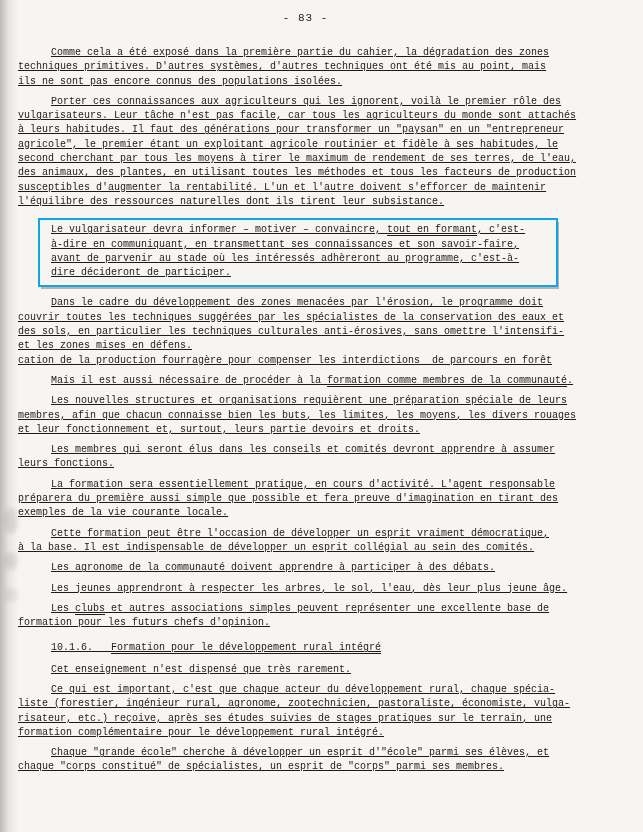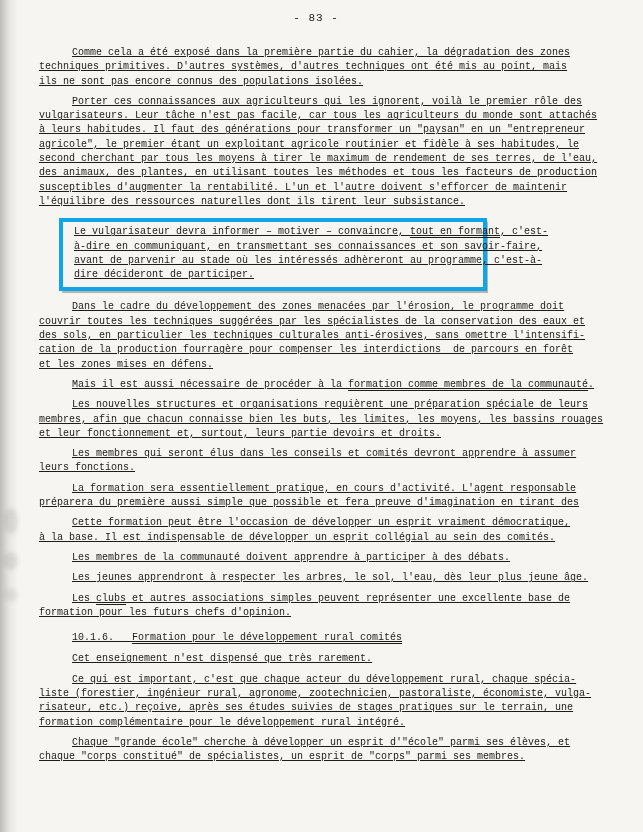--- a/index.html
+++ b/index.html
@@ -16,33 +16,33 @@
     background:linear-gradient(to right, rgba(95,95,90,0.38), rgba(95,95,90,0.10) 50%, rgba(95,95,90,0) 100%);
     pointer-events:none;
   }
   .smudge {
     position:absolute; left:4px; width:14px; height:26px; border-radius:50%;
     background:rgba(120,118,112,0.18); filter:blur(2px); pointer-events:none;
   }
   .smudge.s1 { top:508px; }
   .smudge.s2 { top:552px; height:18px; }
   .smudge.s3 { top:588px; height:14px; opacity:.7; }
-  .page { position:relative; padding:12px 50px 0 39px; }
+  .page { position:relative; padding:12px 50px 0 18px; }
   .page-number {
     text-align:center; font-size:11px; line-height:13px;
     margin-bottom:21px; letter-spacing:1px; white-space:pre;
   }
   .content { font-size:10px; line-height:14.3px; }
   .block { margin:0 0 6px 0;text-decoration:underline; }
   .line { white-space:pre; }
   .line.indent { text-indent:33px; }
   .block.boxed {
-    box-sizing:border-box; width:428px;
+    box-sizing:border-box; width:520px;
     margin:9px 0 9px 20px;
-    border:4px solid #0ea5e9;
+    border:2px solid #0ea5e9;
     padding:3px 10px 5px 11px;
     box-shadow:2px 3px 0 -1px #b7b5ae;
     background:#f6f5f1;
   }
   .block.boxed .line { text-indent:0; }
   .block.heading { margin:11px 0 7px 0; }
   .u { text-decoration:underline; text-underline-offset:2.5px; text-decoration-thickness:1px; }
 </style>
 </head>
 <body style="background: rgb(246, 245, 241); color: rgb(29, 28, 26);">
@@ -68,55 +68,56 @@
       <div class="block boxed">
         <div class="line"><span>Le vulgarisateur devra informer – motiver – convaincre, </span><span class="u">tout en formant</span><span>, c'est-</span></div>
         <div class="line"><span>à-dire en communiquant, en transmettant ses connaissances et son savoir-faire,</span></div>
         <div class="line"><span>avant de parvenir au stade où les intéressés adhèreront au programme, c'est-à-</span></div>
         <div class="line"><span>dire décideront de participer.</span></div>
       </div>
       <div class="block paragraph">
         <div class="line indent"><span>Dans le cadre du développement des zones menacées par l'érosion, le programme doit</span></div>
         <div class="line"><span>couvrir toutes les techniques suggérées par les spécialistes de la conservation des eaux et</span></div>
         <div class="line"><span>des sols, en particulier les techniques culturales anti-érosives, sans omettre l'intensifi-</span></div>
+        <div class="line"><span>et les zones mises en défens.</span></div>
         <div class="line"><span>cation de la production fourragère pour compenser les interdictions  de parcours en forêt</span></div>
-        <div class="line"><span>et les zones mises en défens.</span></div>
       </div>
       <div class="block paragraph">
         <div class="line indent"><span>Mais il est aussi nécessaire de procéder à la </span><span class="u">formation comme membres de la communauté</span><span>.</span></div>
       </div>
       <div class="block paragraph">
         <div class="line indent"><span>Les nouvelles structures et organisations requièrent une préparation spéciale de leurs</span></div>
-        <div class="line"><span>membres, afin que chacun connaisse bien les buts, les limites, les moyens, les bassins rouages</span></div>
+        <div class="line"><span>membres, afin que chacun connaisse bien les buts, les limites, les moyens, les divers rouages</span></div>
         <div class="line"><span>et leur fonctionnement et, surtout, leurs partie devoirs et droits.</span></div>
       </div>
       <div class="block paragraph">
         <div class="line indent"><span>Les membres qui seront élus dans les conseils et comités devront apprendre à assumer</span></div>
         <div class="line"><span>leurs fonctions.</span></div>
       </div>
       <div class="block paragraph">
         <div class="line indent"><span>La formation sera essentiellement pratique, en cours d'activité. L'agent responsable</span></div>
         <div class="line"><span>préparera du première aussi simple que possible et fera preuve d'imagination en tirant des</span></div>
+        <div class="line"><span>exemples de la vie courante locale.</span></div>
       </div>
       <div class="block paragraph">
         <div class="line indent"><span>Cette formation peut être l'occasion de développer un esprit vraiment démocratique,</span></div>
         <div class="line"><span>à la base. Il est indispensable de développer un esprit collégial au sein des comités.</span></div>
       </div>
       <div class="block paragraph">
-        <div class="line indent"><span>Les membres de la communauté doivent apprendre à participer à des débats.</span></div>
+        <div class="line indent"><span>Les agronome de la communauté doivent apprendre à participer à des débats.</span></div>
       </div>
       <div class="block paragraph">
         <div class="line indent"><span>Les jeunes apprendront à respecter les arbres, le sol, l'eau, dès leur plus jeune âge.</span></div>
       </div>
       <div class="block paragraph">
         <div class="line indent"><span>Les </span><span class="u">clubs</span><span> et autres associations simples peuvent représenter une excellente base de</span></div>
         <div class="line"><span>formation pour les futurs chefs d'opinion.</span></div>
       </div>
       <div class="block heading">
-        <div class="line indent"><span>10.1.6.   </span><span class="u">Formation pour le développement rural comités</span></div>
+        <div class="line indent"><span>10.1.6.   </span><span class="u">Formation pour le développement rural intégré</span></div>
       </div>
       <div class="block paragraph">
         <div class="line indent"><span>Cet enseignement n'est dispensé que très rarement.</span></div>
       </div>
       <div class="block paragraph">
         <div class="line indent"><span>Ce qui est important, c'est que chaque acteur du développement rural, chaque spécia-</span></div>
         <div class="line"><span>liste (forestier, ingénieur rural, agronome, zootechnicien, pastoraliste, économiste, vulga-</span></div>
         <div class="line"><span>risateur, etc.) reçoive, après ses études suivies de stages pratiques sur le terrain, une</span></div>
         <div class="line"><span>formation complémentaire pour le développement rural intégré.</span></div>
       </div>

